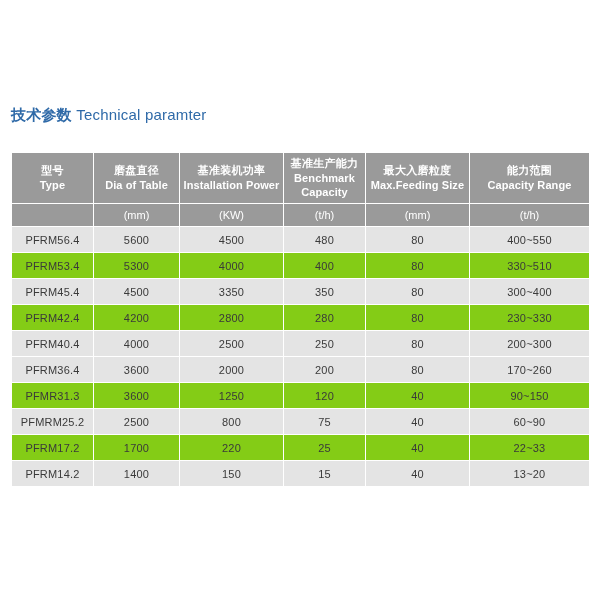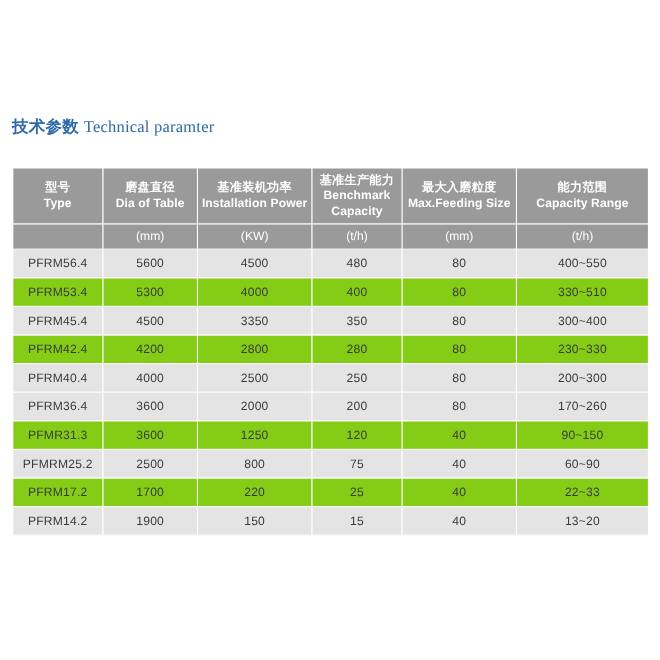--- a/index.html
+++ b/index.html
@@ -27,21 +27,21 @@
     color: #2f6aa8;
     font-weight: bold;
     letter-spacing: 0.2px;
     white-space: nowrap;
   }
   .title .cn {
     font-family: Liberation Mono, monospace;
     font-weight: bold;
   }
   .title .en {
-    font-family: Liberation Serif, serif;
+    font-family: Liberation Sans, sans-serif;
     font-weight: normal;
   }
   .table-wrap {
     position: absolute;
     left: 11px;
     top: 152px;
     width: 578px;
   }
   table.spec {
     border-collapse: collapse;
@@ -222,21 +222,21 @@
         <tr class="even">
           <td>PFRM17.2</td>
           <td>1700</td>
           <td>220</td>
           <td>25</td>
           <td>40</td>
           <td>22~33</td>
         </tr>
         <tr class="odd">
           <td>PFRM14.2</td>
-          <td>1900</td>
+          <td>1400</td>
           <td>150</td>
           <td>15</td>
           <td>40</td>
           <td>13~20</td>
         </tr>
       </tbody>
     </table>
   </div>
 
 </div>

